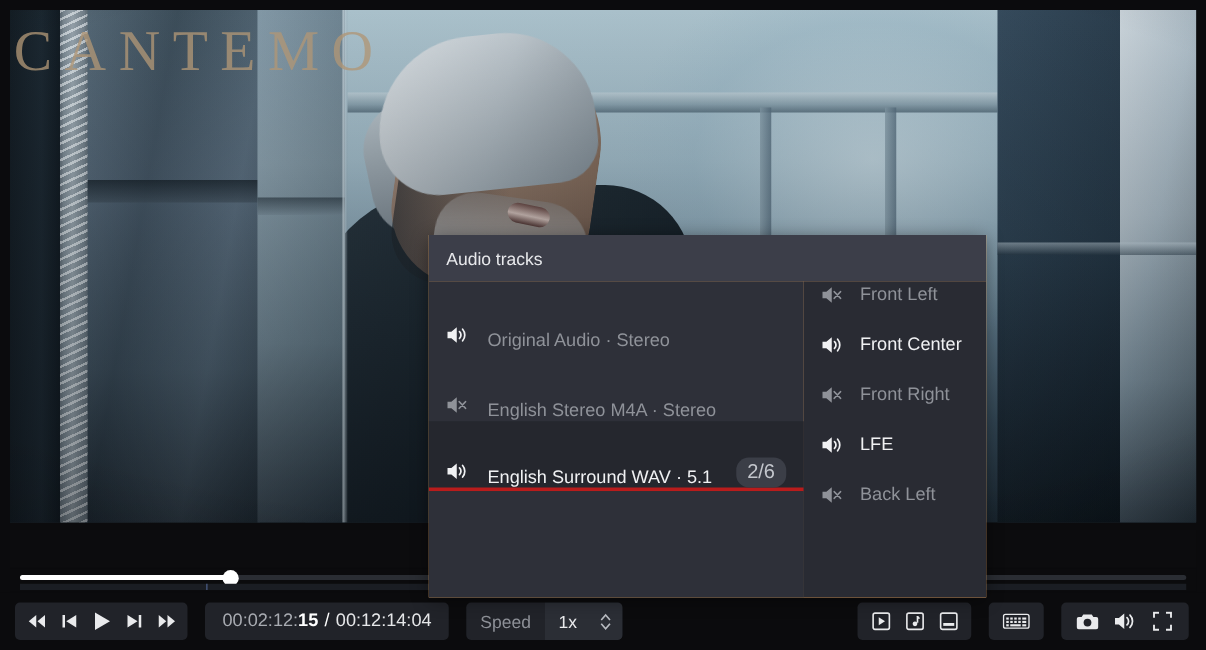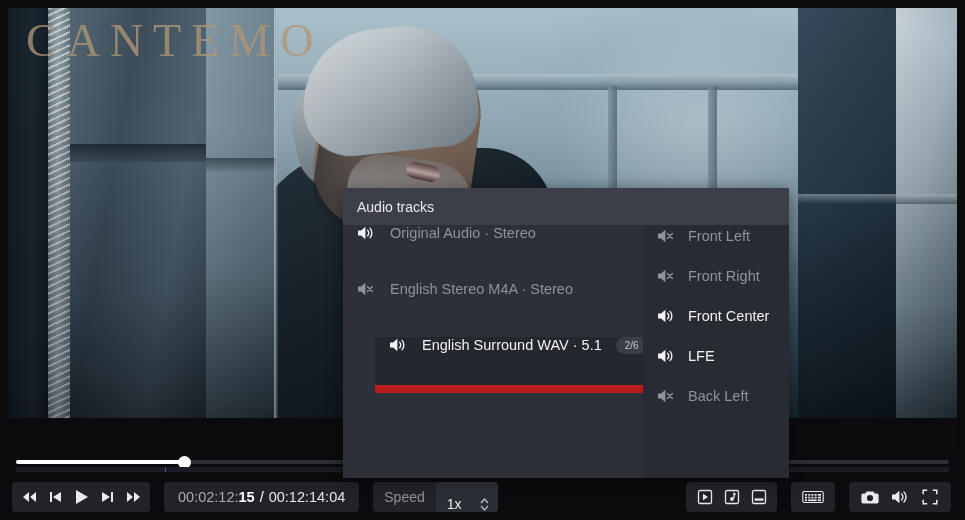--- a/index.html
+++ b/index.html
@@ -176,21 +176,21 @@
     transform: rotate(10deg);
   }
   .video-grade {
     position: absolute; inset: 0;
     background:
       radial-gradient(ellipse 120% 100% at 50% 45%, rgba(0,0,0,0) 55%, rgba(0,0,0,0.38) 100%),
       linear-gradient(to bottom, rgba(30,60,80,0.10), rgba(8,14,20,0.34));
     pointer-events: none;
   }
   .watermark {
-    position: absolute; left: 18px; top: 6px;
+    position: absolute; left: 3px; top: 6px;
     font-family: "Liberation Serif", serif;
     font-size: 46px;
     letter-spacing: 10px;
     color: rgba(175,150,118,0.78);
     font-weight: 400;
     white-space: nowrap;
     user-select: none;
   }
 
   
@@ -293,21 +293,21 @@
     background: #212329;
     border-radius: 4px;
     overflow: hidden;
   }
   .speed-label {
     padding: 0 11px;
     font-size: 14px;
     color: #8d9097;
   }
   .speed-select {
-    display: flex; align-items: flex-end;
+    display: flex; align-items: center;
     gap: 18px;
     height: 30px;
     padding: 0 9px 0 11px;
     background: #2b2e35;
     color: #e9eaec;
     font-size: 14px;
     cursor: pointer;
   }
   .spinner { display: flex; flex-direction: column; gap: 2px; color: #b9bcc2; }
 
@@ -344,38 +344,37 @@
     display: flex; flex-direction: column;
   }
   .col-right {
     flex: 1;
     background: #292b33;
     display: flex; flex-direction: column;
     padding-top: 3px;
   }
   .track-row {
     height: 56px;
-    display: flex; align-items: flex-start;
+    display: flex; align-items: flex-end;
     padding: 0 14px;
     gap: 14px;
     cursor: pointer;
     flex: 0 0 auto;
   }
   .track-row.selected {
     background: #25272e;
-    border-bottom: 8px solid #b91c1c;
+    border-bottom: 3px solid #b91c1c;
     height: 56px;
-    margin-left: 32px;
   }
   .track-label { font-size: 14.5px; color: #8f9299; flex: 1; white-space: nowrap; }
   .track-row.selected .track-label { color: #f0f1f3; }
   .badge {
     background: #3b3e47;
     color: #c3c6cc;
-    font-size: 10px;
+    font-size: 16px;
     border-radius: 10px;
     padding: 3px 9px;
   }
   .col-left-filler { flex: 1; background: #2e3039; }
 
   .chan-row {
     height: 40px;
     display: flex; align-items: flex-start;
     padding: 0 14px;
     gap: 12px;
@@ -597,41 +596,41 @@
           <div class="col-left-filler"></div>
         </div>
       <div class="col-right" id="channelList">
           <div class="chan-row">
             <span class="spk" style="color: rgb(143, 146, 153);"><svg width="19" height="16" viewBox="0 0 19 16">
                 <path d="M1 5.4h3.1L8.4 1.8v12.4L4.1 10.6H1z" fill="currentColor"></path>
                 <path d="M10.4 5.4 15.4 10.6M15.4 5.4 10.4 10.6" stroke="currentColor" stroke-width="1.4" stroke-linecap="round" fill="none"></path>
               </svg></span>
             <span class="chan-label">Front Left</span>
           </div>
+          <div class="chan-row on">
+            <span class="spk on" style="color: rgb(240, 241, 243);"><svg width="19" height="16" viewBox="0 0 19 16">
+                <path d="M1 5.4h3.1L8.4 1.8v12.4L4.1 10.6H1z" fill="currentColor"></path>
+                <path d="M10.6 5.3a3.7 3.7 0 0 1 0 5.4" fill="none" stroke="currentColor" stroke-width="1.4" stroke-linecap="round"></path>
+                <path d="M13.1 3.4a7 7 0 0 1 0 9.2" fill="none" stroke="currentColor" stroke-width="1.4" stroke-linecap="round"></path>
+              </svg></span>
+            <span class="chan-label">Front Center</span>
+          </div>
           <div class="chan-row">
             <span class="spk" style="color: rgb(143, 146, 153);"><svg width="19" height="16" viewBox="0 0 19 16">
                 <path d="M1 5.4h3.1L8.4 1.8v12.4L4.1 10.6H1z" fill="currentColor"></path>
                 <path d="M10.4 5.4 15.4 10.6M15.4 5.4 10.4 10.6" stroke="currentColor" stroke-width="1.4" stroke-linecap="round" fill="none"></path>
               </svg></span>
             <span class="chan-label">Front Right</span>
           </div>
           <div class="chan-row on">
             <span class="spk on" style="color: rgb(240, 241, 243);"><svg width="19" height="16" viewBox="0 0 19 16">
                 <path d="M1 5.4h3.1L8.4 1.8v12.4L4.1 10.6H1z" fill="currentColor"></path>
                 <path d="M10.6 5.3a3.7 3.7 0 0 1 0 5.4" fill="none" stroke="currentColor" stroke-width="1.4" stroke-linecap="round"></path>
                 <path d="M13.1 3.4a7 7 0 0 1 0 9.2" fill="none" stroke="currentColor" stroke-width="1.4" stroke-linecap="round"></path>
               </svg></span>
-            <span class="chan-label">Front Center</span>
-          </div>
-          <div class="chan-row on">
-            <span class="spk on" style="color: rgb(240, 241, 243);"><svg width="19" height="16" viewBox="0 0 19 16">
-                <path d="M1 5.4h3.1L8.4 1.8v12.4L4.1 10.6H1z" fill="currentColor"></path>
-                <path d="M10.6 5.3a3.7 3.7 0 0 1 0 5.4" fill="none" stroke="currentColor" stroke-width="1.4" stroke-linecap="round"></path>
-                <path d="M13.1 3.4a7 7 0 0 1 0 9.2" fill="none" stroke="currentColor" stroke-width="1.4" stroke-linecap="round"></path>
-              </svg></span>
             <span class="chan-label">LFE</span>
           </div>
           <div class="chan-row">
             <span class="spk" style="color: rgb(143, 146, 153);"><svg width="19" height="16" viewBox="0 0 19 16">
                 <path d="M1 5.4h3.1L8.4 1.8v12.4L4.1 10.6H1z" fill="currentColor"></path>
                 <path d="M10.4 5.4 15.4 10.6M15.4 5.4 10.4 10.6" stroke="currentColor" stroke-width="1.4" stroke-linecap="round" fill="none"></path>
               </svg></span>
             <span class="chan-label">Back Left</span>
           </div>
         </div>

